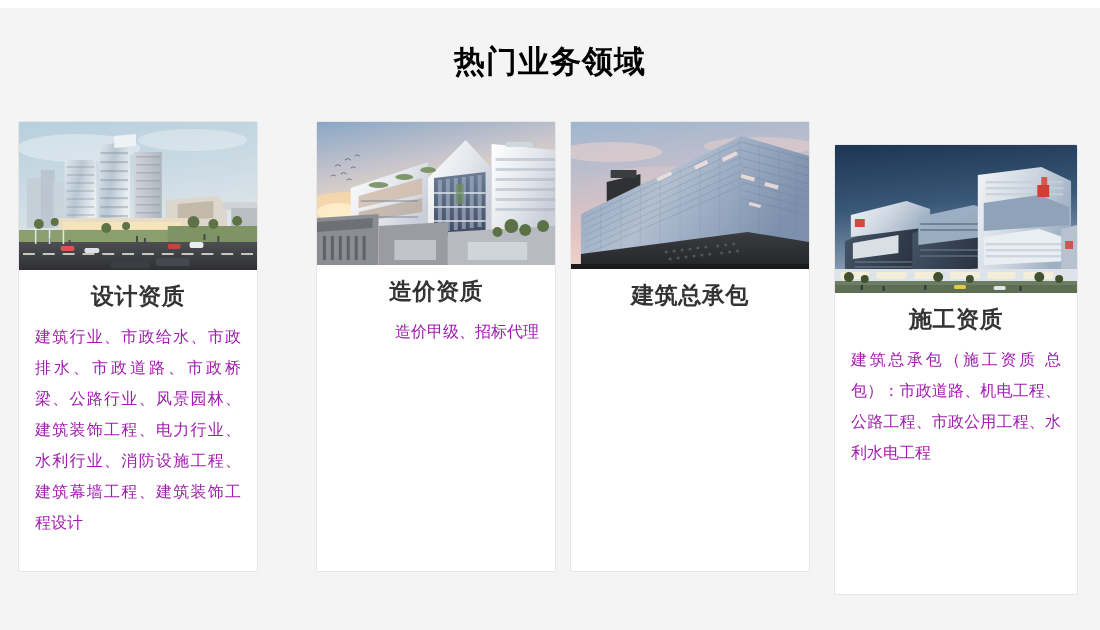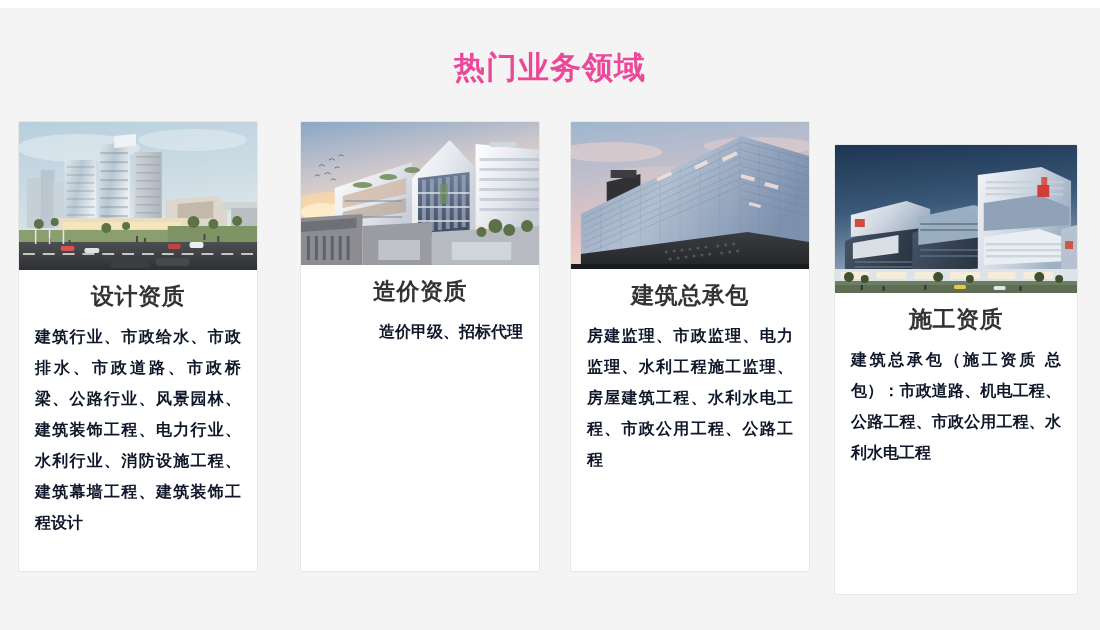--- a/index.html
+++ b/index.html
@@ -15,41 +15,41 @@
     background: #ffffff;
   }
   #section-bg {
     position: absolute;
     left: 0; top: 8px;
     width: 1100px; height: 622px;
     background: #f4f4f4;
   }
   #page-title {
     position: absolute;
-    left: 0; top: 47px;
+    left: 0; top: 41px;
     width: 1100px;
     text-align: center;
     font-size: 31px;
     line-height: 42px;
     font-weight: bold;
-    color: #ec4899;
+    color: #000000;
     letter-spacing: 1px;
   }
   .card {
     position: absolute;
     top: 121px;
     width: 240px;
     height: 451px;
     background: #ffffff;
     border: 1px solid #e6e6e6;
     border-radius: 2px;
     overflow: hidden;
   }
   #card-0 { left: 18px; }
-  #card-1 { left: 300px; }
+  #card-1 { left: 316px; }
   #card-2 { left: 570px; }
   #card-3 { left: 834px; width: 244px; margin-top: 23px; }
 
   .card-thumb {
     position: relative;
     width: 100%;
     display: block;
     overflow: hidden;
     background: #c9d6e2;
   }
@@ -64,25 +64,24 @@
     line-height: 30px;
     font-weight: bold;
     color: #333333;
     margin-top: 11px;
     letter-spacing: 0.5px;
   }
   .card-desc {
     margin-top: 10px;
     font-size: 16px;
     line-height: 31px;
-    color: #0f172a;
+    color: #a21caf;
     text-align: justify;
     text-justify: inter-ideograph;
     word-break: break-all;
-    font-weight: bold;
   }
   .card-desc.centered {
     text-align: right;
   }
 </style>
 </head>
 <body>
 
 <div id="page">
   <div id="section-bg"></div>
@@ -419,21 +418,20 @@
             <circle cx="164" cy="122" r="1.6"></circle>
           <circle cx="152" cy="131" r="1.6"></circle>
             <circle cx="160" cy="130" r="1.6"></circle>
             <circle cx="168" cy="129" r="1.6"></circle>
         </g>
         <rect x="0" y="142" width="240" height="5" fill="#1a1b1d"></rect>
       </svg>
     </div>
     <div class="card-body">
       <div class="card-title">建筑总承包</div>
-      <div class="card-desc">房建监理、市政监理、电力监理、水利工程施工监理、房屋建筑工程、水利水电工程、市政公用工程、公路工程</div>
     </div>
   </div>
 
   <div class="card" id="card-3">
     <div class="card-thumb" style="height:148px">
       <svg viewBox="0 0 244 148" preserveAspectRatio="none" aria-hidden="true">
         <defs>
           <linearGradient id="g4sky" x1="0" y1="0" x2="0.15" y2="1">
             <stop offset="0" stop-color="#1d3552"></stop>
             <stop offset="0.45" stop-color="#3a5878"></stop>

